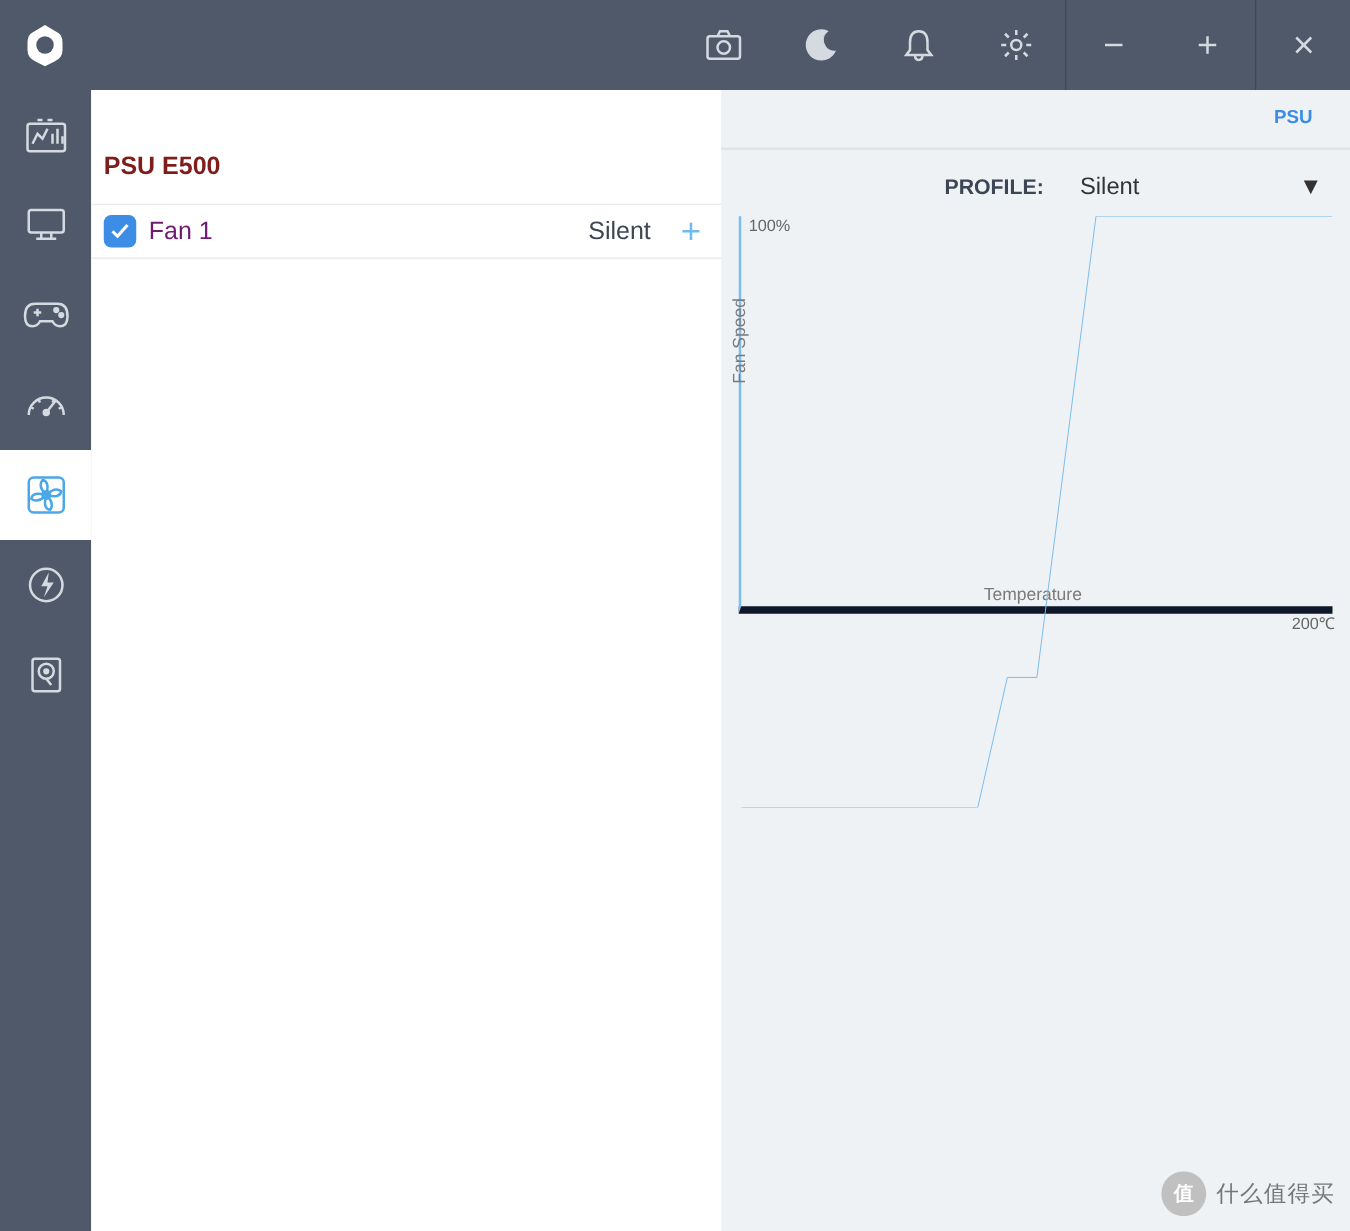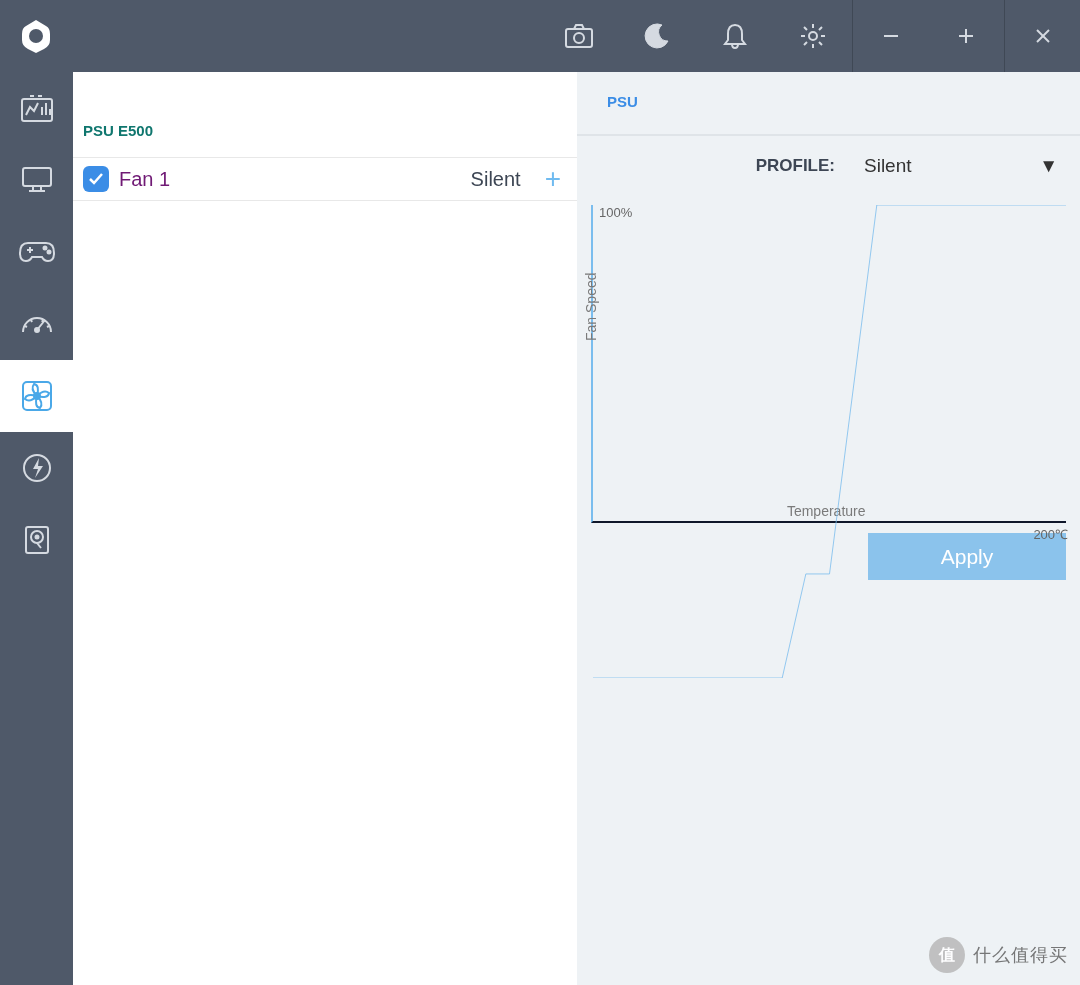--- a/index.html
+++ b/index.html
@@ -12,33 +12,33 @@
   .win-btn { width: 76px; height: 72px; display: flex; align-items: center; justify-content: center; cursor: pointer; }
   .win-btn.min { border-left: 1px solid #3f4855; }
   .win-btn.close { border-left: 1px solid #3f4855; }
   .main { display: flex; height: 913px; }
   .sidebar { width: 73px; background: #4f5969; display: flex; flex-direction: column; }
   .sb-item { width: 73px; height: 72px; display: flex; align-items: center; justify-content: center; cursor: pointer; }
   .sb-item.active { background: #fff; }
   .sb-item svg { stroke: #d5dae1; fill: none; }
   .sb-item.active svg { stroke: #4aa8e8; }
   .left-panel { width: 504px; background: #fff; padding-top: 50px; }
-  .device-title { font-size: 15px; font-weight: 700; color: #0f766e; padding: 0 0 18px 10px; }
+  .device-title { font-size: 20px; font-weight: 700; color: #7f1d1d; padding: 0 0 18px 10px; }
   .fan-row { height: 44px; border-top: 1px solid #e8e8e8; border-bottom: 1px solid #e8e8e8; display: flex; align-items: center; padding: 0 10px; }
   .checkbox { width: 26px; height: 26px; border-radius: 6px; background: #3b8de6; display:flex; align-items:center; justify-content:center; margin-right: 10px; }
   .fan-name { font-size: 20px; color: #701a75; flex:1; }
   .fan-mode { font-size: 20px; color: #3d4654; margin-right: 18px; }
   .plus-btn { font-size: 28px; color: #70bbf0; font-weight: 300; cursor:pointer; padding:0 6px; }
   .right-panel { flex:1; background: #eef2f5; display:flex; flex-direction:column; }
-  .tab-row { height: 64px; display:flex; align-items:center; justify-content:flex-start; background:#eef2f5; border-bottom: 2px solid #dfe4e8;}
+  .tab-row { height: 48px; display:flex; align-items:center; justify-content:flex-end; background:#eef2f5; border-bottom: 2px solid #dfe4e8;}
   .tab { color:#3b8de6; font-weight:700; font-size:15px; padding: 0 30px; height:100%; display:flex; align-items:center; border-bottom: 3px solid transparent;}
   .profile-row { display:flex; align-items:center; padding: 15px 14px 8px 0; justify-content:flex-end; }
   .profile-label { font-size:17px; font-weight:700; color:#3d4654; margin-right:21px; }
   .profile-select { font-size:19px; color:#333; border:none; background:transparent; padding:4px 8px; width: 210px; display:flex; justify-content:space-between; align-items:center; cursor:pointer;}
-  .chart-area { margin: 16px 14px 0 14px; height: 318px; position:relative; border-left:2px solid #7abdee; border-bottom:2px solid #0f172a; }
+  .chart-area { margin: 0 14px 0 14px; height: 318px; position:relative; border-left:2px solid #7abdee; border-bottom:6px solid #0f172a; }
   .ylab { position:absolute; left:2px; top:50%; transform: rotate(-90deg) translate(22px,-12px); transform-origin:left top; font-size:14px; color:#7a7a7a;}
   .xlab { position:absolute; bottom:2px; left:41%; font-size:14px; color:#7a7a7a;}
   .ytick { position:absolute; left:6px; top:0; font-size:13px; color:#666;}
   .xtick { position:absolute; right:-2px; bottom:-22px; font-size:13px; color:#666;}
   .curve { position:absolute; inset:0; }
   .apply-btn { margin: 10px 14px 0 0; align-self:flex-end; width:198px; height:47px; background:#8bc3ec; color:#fff; font-size:21px; display:flex; align-items:center; justify-content:center; cursor:pointer; }
   .wm { position:fixed; right:12px; bottom:12px; display:flex; align-items:center; gap:8px; opacity:.85;}
   .wm-circle { width:36px; height:36px; border-radius:50%; background:#b8b8b8; color:#fff; display:flex; align-items:center; justify-content:center; font-size:16px; font-weight:700;}
   .wm-text { color:#616161; font-size:18px; font-weight:400; letter-spacing:1px;}
 </style>
@@ -179,20 +179,19 @@
     </div>
     <div class="chart-area">
       <div class="ytick">100%</div>
       <div class="ylab">Fan Speed</div>
       <div class="xlab">Temperature</div>
       <div class="xtick">200℃</div>
       <svg class="curve" id="curve-svg" preserveAspectRatio="none" viewBox="0 0 100 100">
           <path d="M0 100 L40 100 L45 78 L50 78 L60 0 L100 0" stroke="#7abdee" stroke-width="0.8" fill="none" vector-effect="non-scaling-stroke"></path>
         </svg>
     </div>
-    <div class="apply-btn">Apply</div>
   </div>
 </div>
 
 <div class="wm">
   <div class="wm-circle">值</div>
   <div class="wm-text">什么值得买</div>
 </div>
 
 </body></html>

